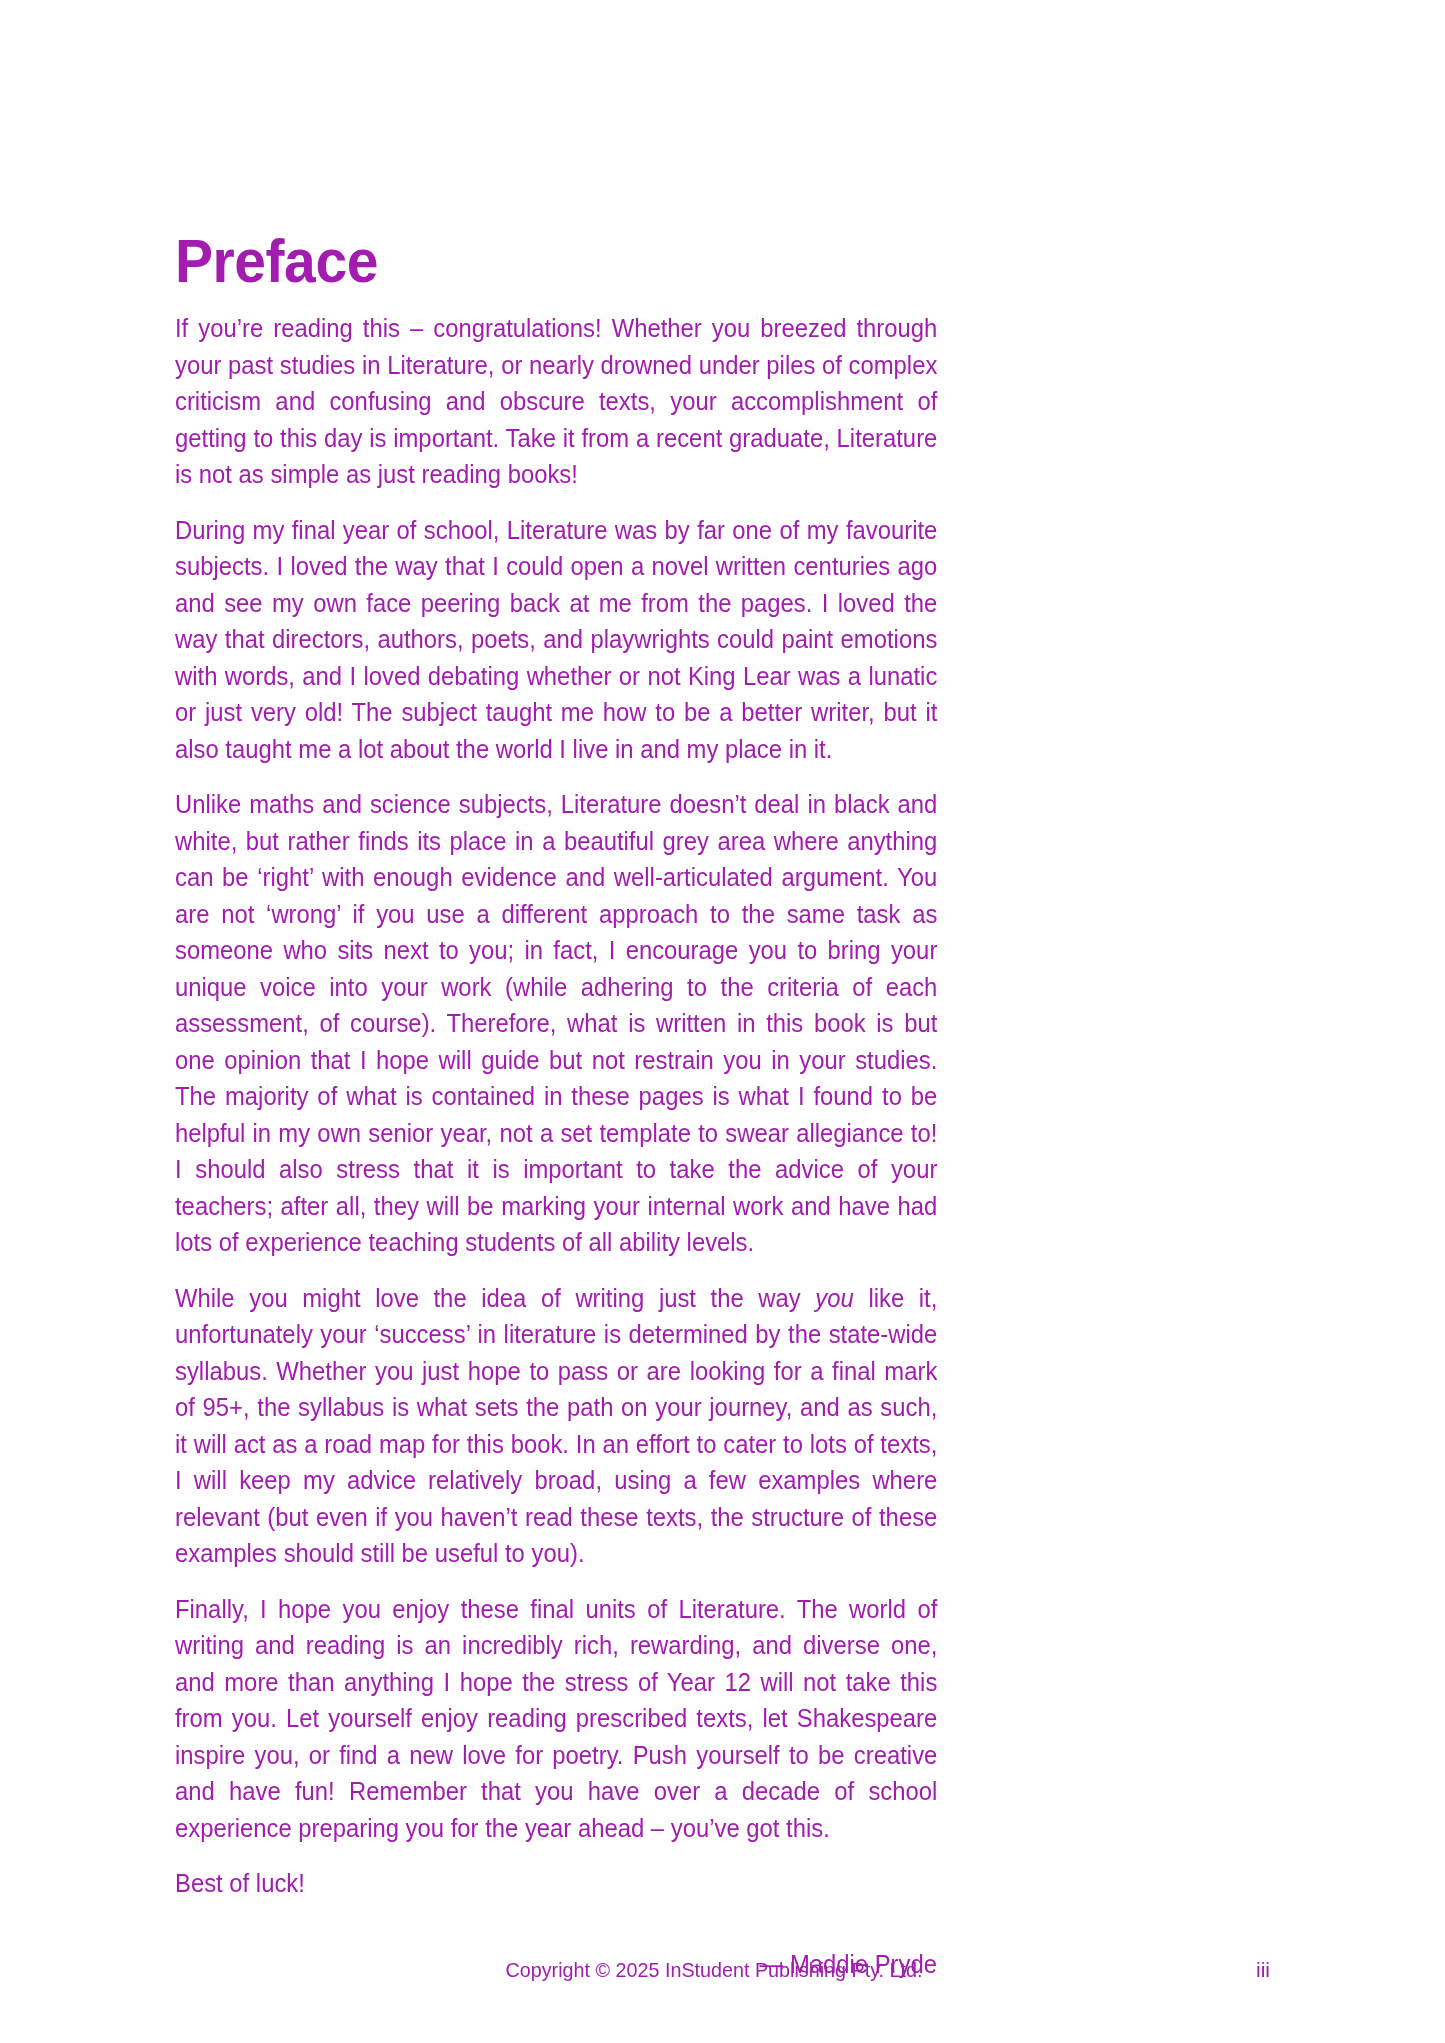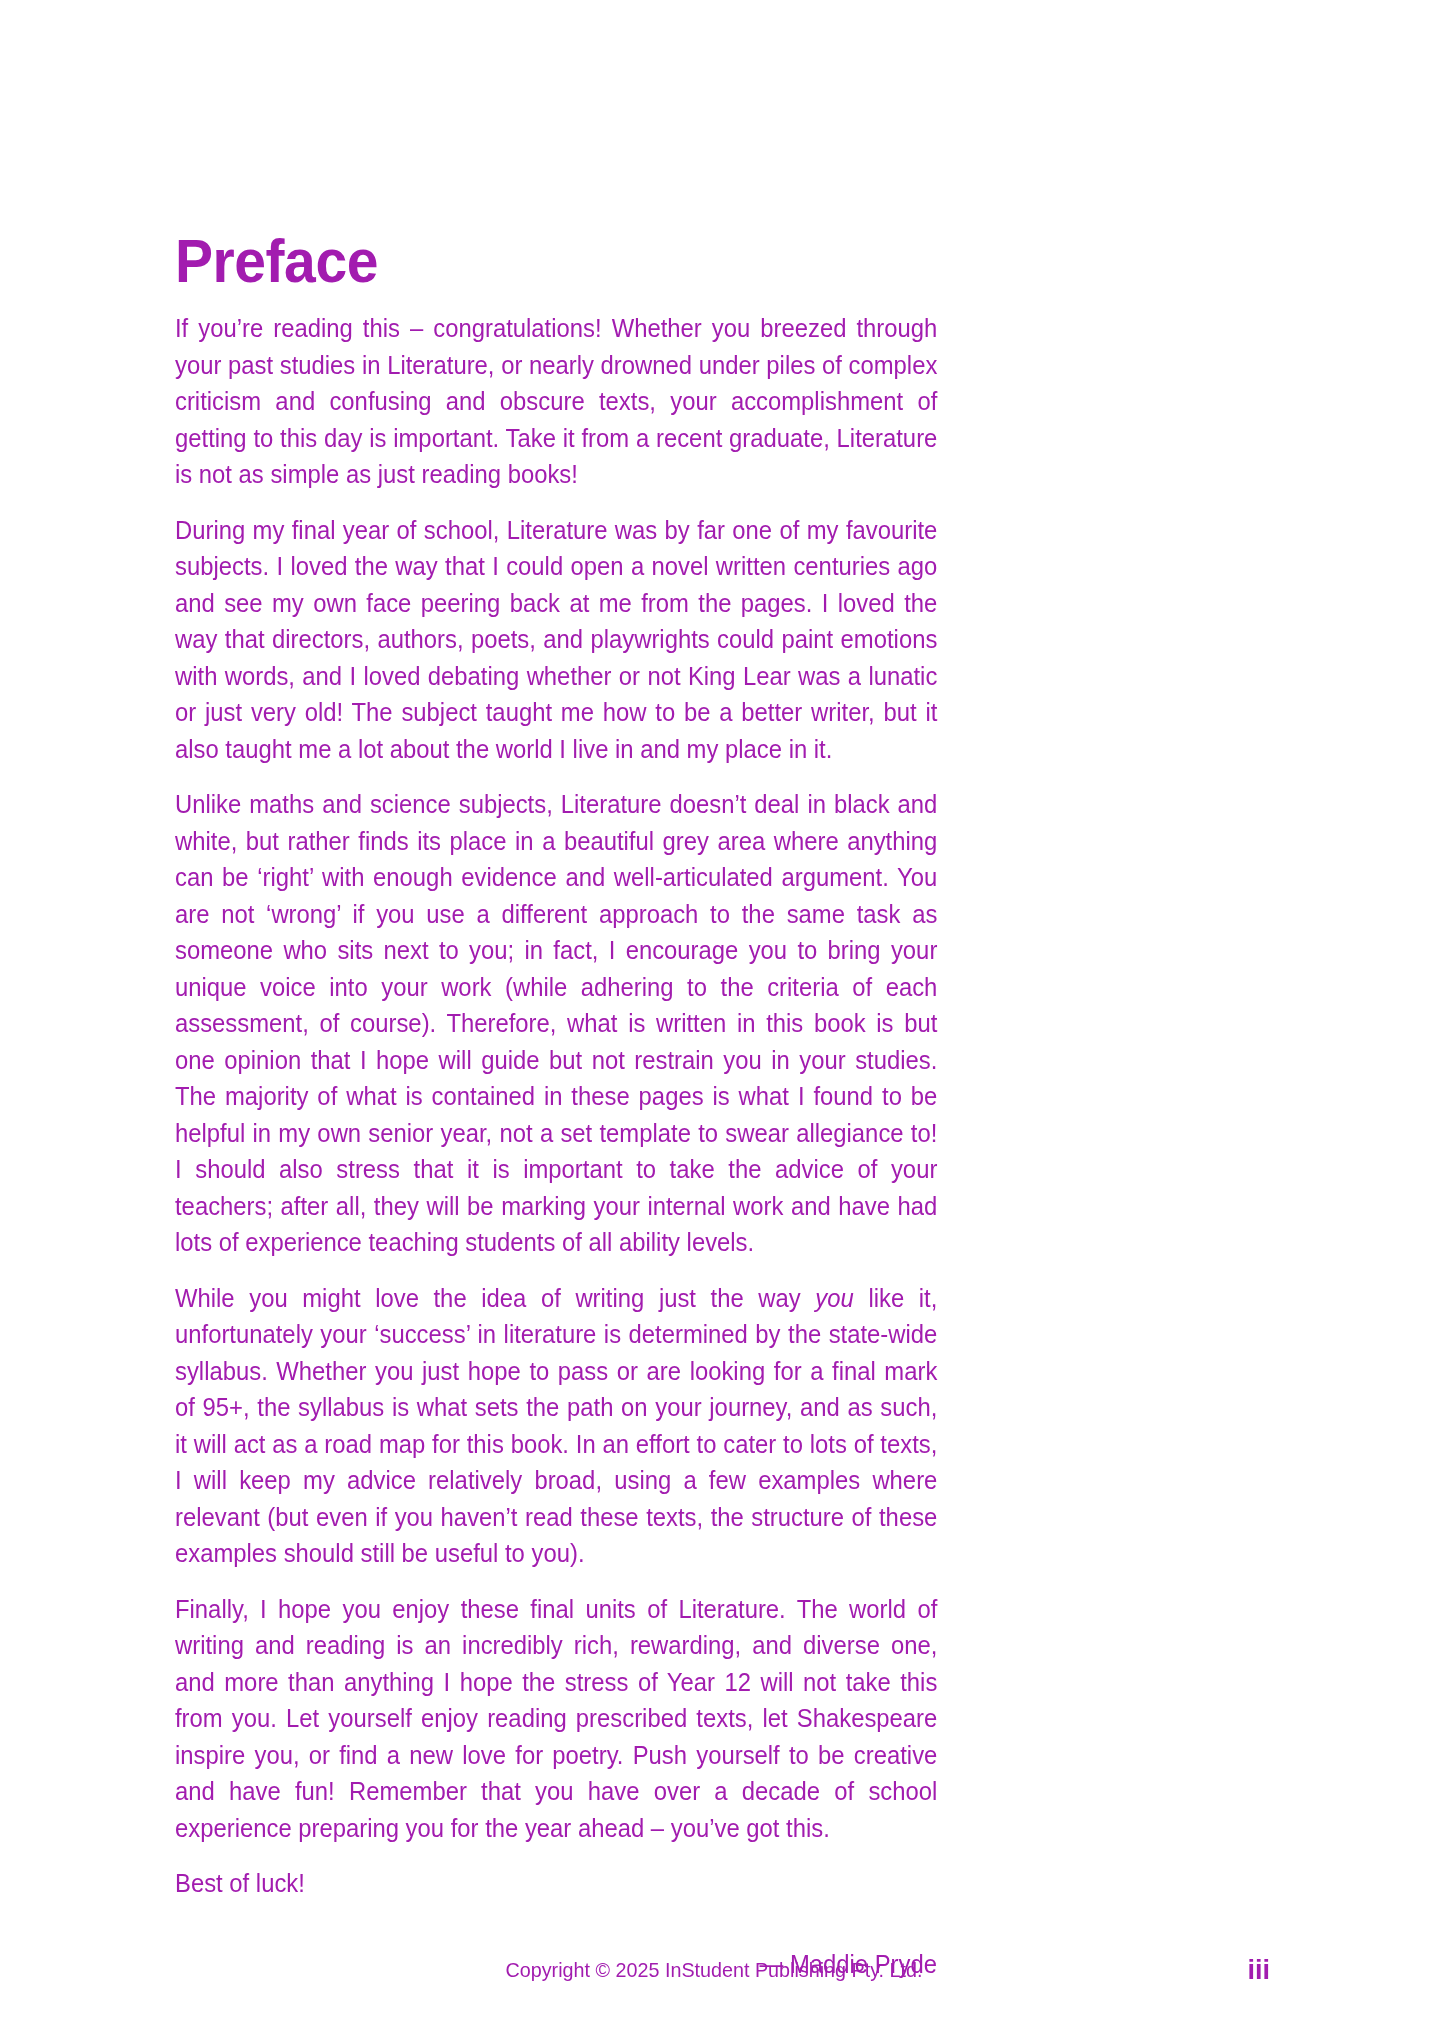--- a/index.html
+++ b/index.html
@@ -86,23 +86,23 @@
     text-align: center;
     font-size: 21px;
     line-height: 30px;
     transform: scaleX(0.94);
   }
 
   .footer-pagenum {
     position: absolute;
     right: 0;
     top: 0;
-    font-size: 27px;
+    font-size: 21px;
     line-height: 30px;
-    font-weight: bold;
+    font-weight: normal;
   }
 </style>
 </head>
 <body>
 
 <div class="page">
 
   <div class="content">
 
     <h1 class="page-title">Preface</h1>

